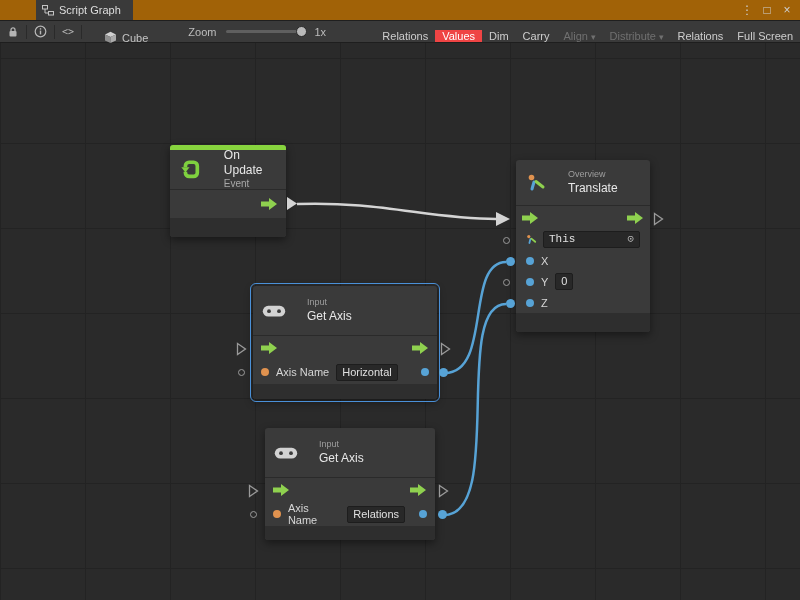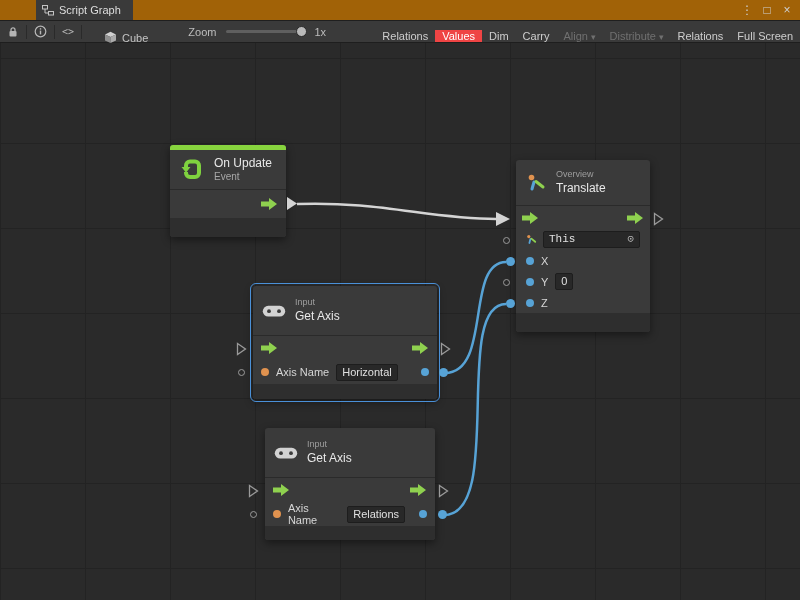--- a/index.html
+++ b/index.html
@@ -43,21 +43,21 @@
     background-size:85px 85px;
     background-position:0 15px;
   }
   .wires { position:absolute; left:0; top:0; pointer-events:none; }
 
   
   .node { position:absolute; background:#3a3a3a; border-radius:3px;
           box-shadow:0 3px 8px rgba(0,0,0,0.45); display:flex; flex-direction:column; }
   .node.selected { outline:1px solid #4a90d8; outline-offset:2px; }
   .accent-bar { height:5px; background:#87d43e; border-radius:3px 3px 0 0; }
-  .n-header { display:flex; align-items:center; gap:9px; padding:0 9px; border-bottom:1px solid #2a2a2a; }
+  .n-header { display:flex; align-items:center; gap:21px; padding:0 9px; border-bottom:1px solid #2a2a2a; }
   .n-titles { display:flex; flex-direction:column; line-height:1.25; }
   .n-cat { font-size:9px; color:#9e9e9e; }
   .n-title { font-size:12px; color:#e8e8e8; }
   .n-sub { font-size:10px; color:#a8a8a8; }
   .n-row { display:flex; align-items:center; }
   .n-footer { flex:1; background:#2e2e2e; border-radius:0 0 3px 3px; }
   .dot { display:inline-block; width:8px; height:8px; border-radius:50%; }
   .dot.blue { background:#57a3d6; }
   .dot.orange { background:#e0924f; }
   .ring { display:inline-block; width:7px; height:7px; border-radius:50%; border:1px solid #9a9a9a; }

